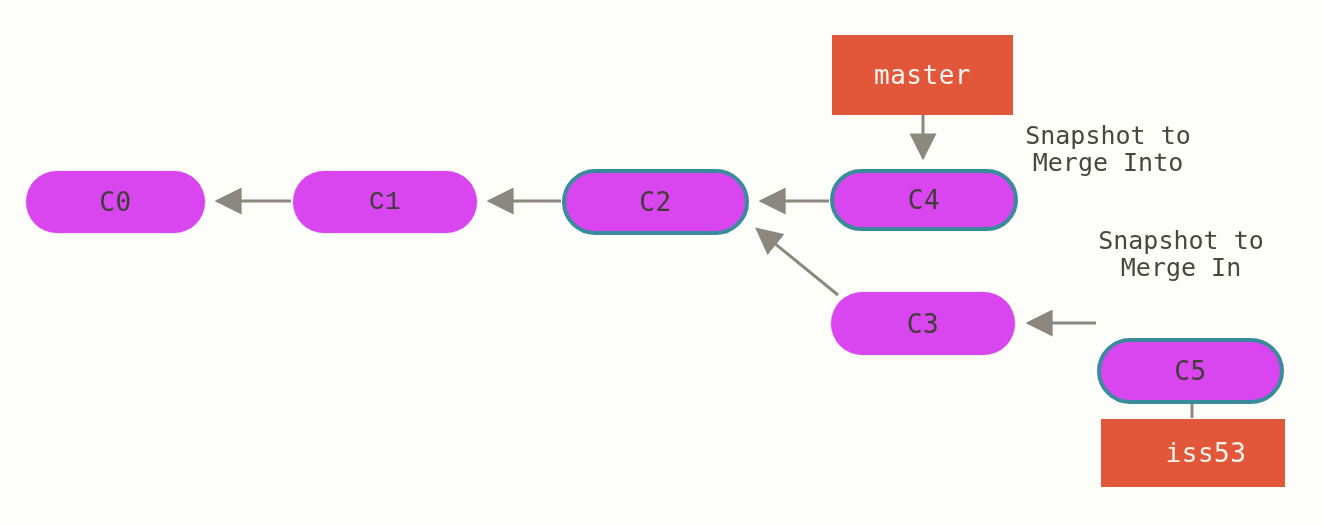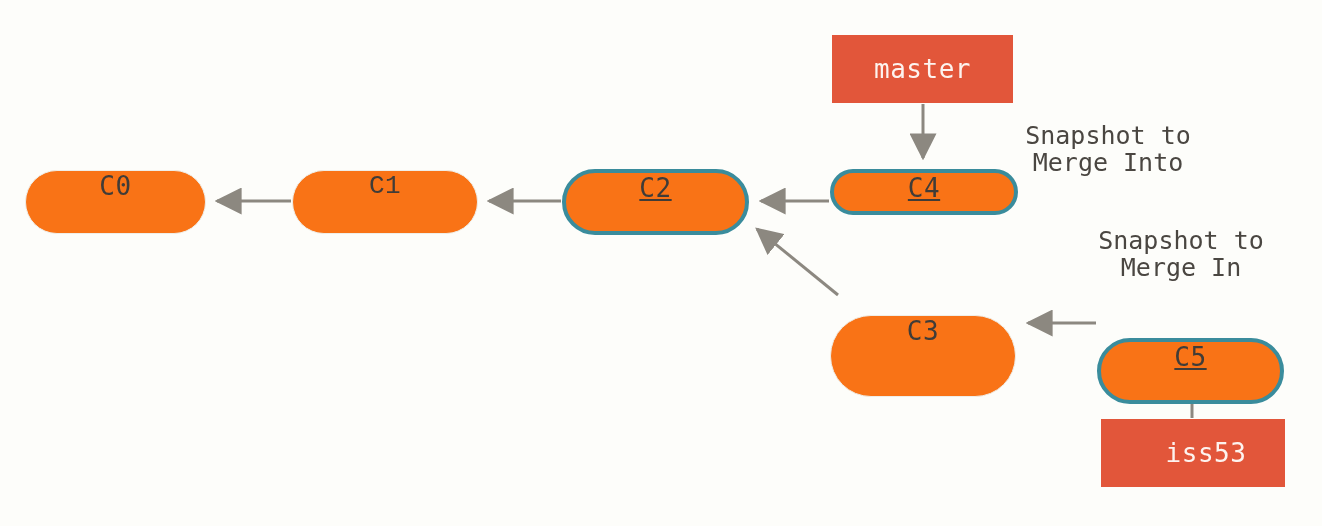--- a/index.html
+++ b/index.html
@@ -22,36 +22,35 @@
     top: 0;
     width: 1322px;
     height: 526px;
     pointer-events: none;
   }
 
   
   .commit {
     position: absolute;
     box-sizing: border-box;
-    background: #f97316;
+    background: #d946ef;
     border-radius: 999px;
     display: flex;
-    align-items: flex-start;
+    align-items: center;
     justify-content: center;
     color: #403c38;
     font-size: 26px;
     letter-spacing: 0.5px;
     z-index: 3;
   }
   .commit.plain {
     border: 1px solid #efeee8;
   }
   .commit.highlight {
     border: 4px solid #3a8c9c;
-    text-decoration: underline;
   }
 
   
   .branch-label {
     position: absolute;
     box-sizing: border-box;
     background: #e2563a;
     display: flex;
     align-items: center;
     justify-content: center;
@@ -118,33 +117,33 @@
   </div>
 
   <div class="commit plain" style="left:292px; top:170px; width:186px; height:64px;font-family:Liberation Mono, monospace;">
     <span>C1</span>
   </div>
 
   <div class="commit highlight" style="left:562px; top:169px; width:187px; height:66px;">
     <span>C2</span>
   </div>
 
-  <div class="commit plain" style="left:830px; top:291px; width:186px; height:82px;margin-top:24px;">
+  <div class="commit plain" style="left:830px; top:291px; width:186px; height:65px;">
     <span>C3</span>
   </div>
 
-  <div class="commit highlight" style="left:830px; top:169px; width:188px; height:46px;">
+  <div class="commit highlight" style="left:830px; top:169px; width:188px; height:62px;">
     <span>C4</span>
   </div>
 
   <div class="commit highlight" style="left:1097px; top:290px; width:187px; height:66px;margin-top:48px;">
     <span>C5</span>
   </div>
 
-  <div class="branch-label" style="left:832px; top:35px; width:181px; height:68px;">
+  <div class="branch-label" style="left:832px; top:35px; width:181px; height:80px;">
     <span>master</span>
   </div>
 
   <div class="branch-label" style="left:1101px; top:419px; width:184px; height:68px;padding-left:26px;">
     <span>iss53</span>
   </div>
 
 
   <div class="annotation" style="left:1017px; top:122px; width:182px;">Snapshot to
 Merge Into</div>

